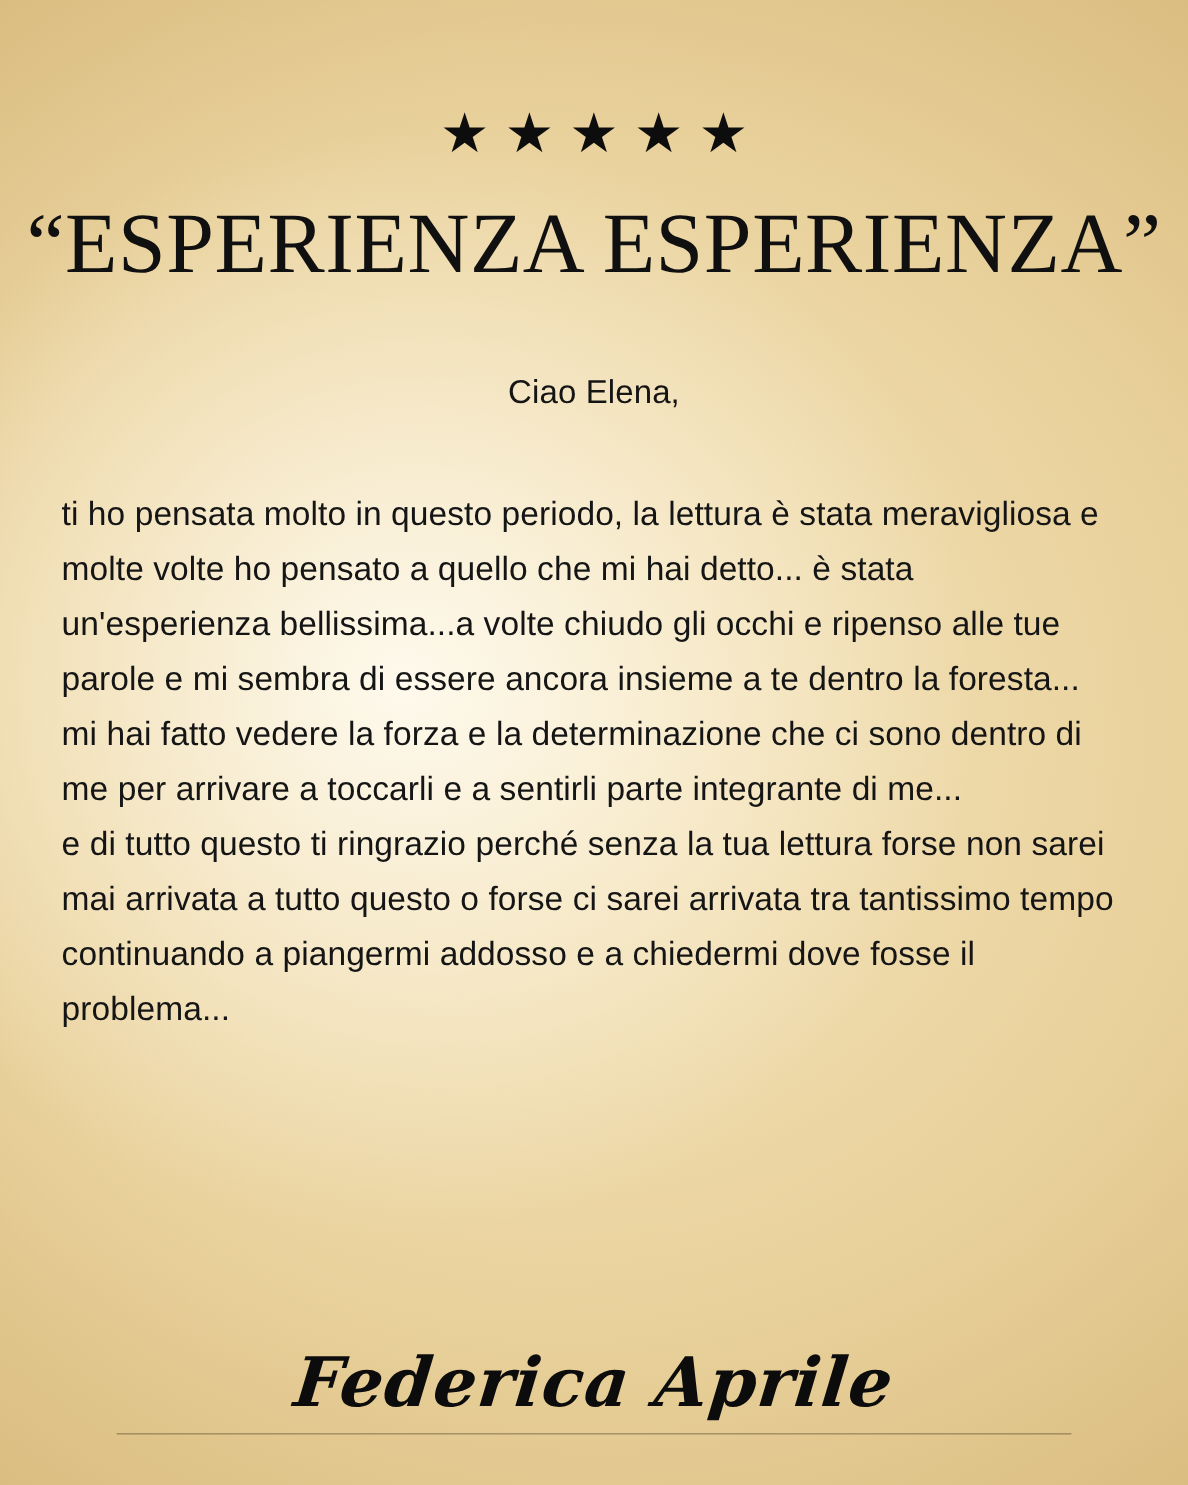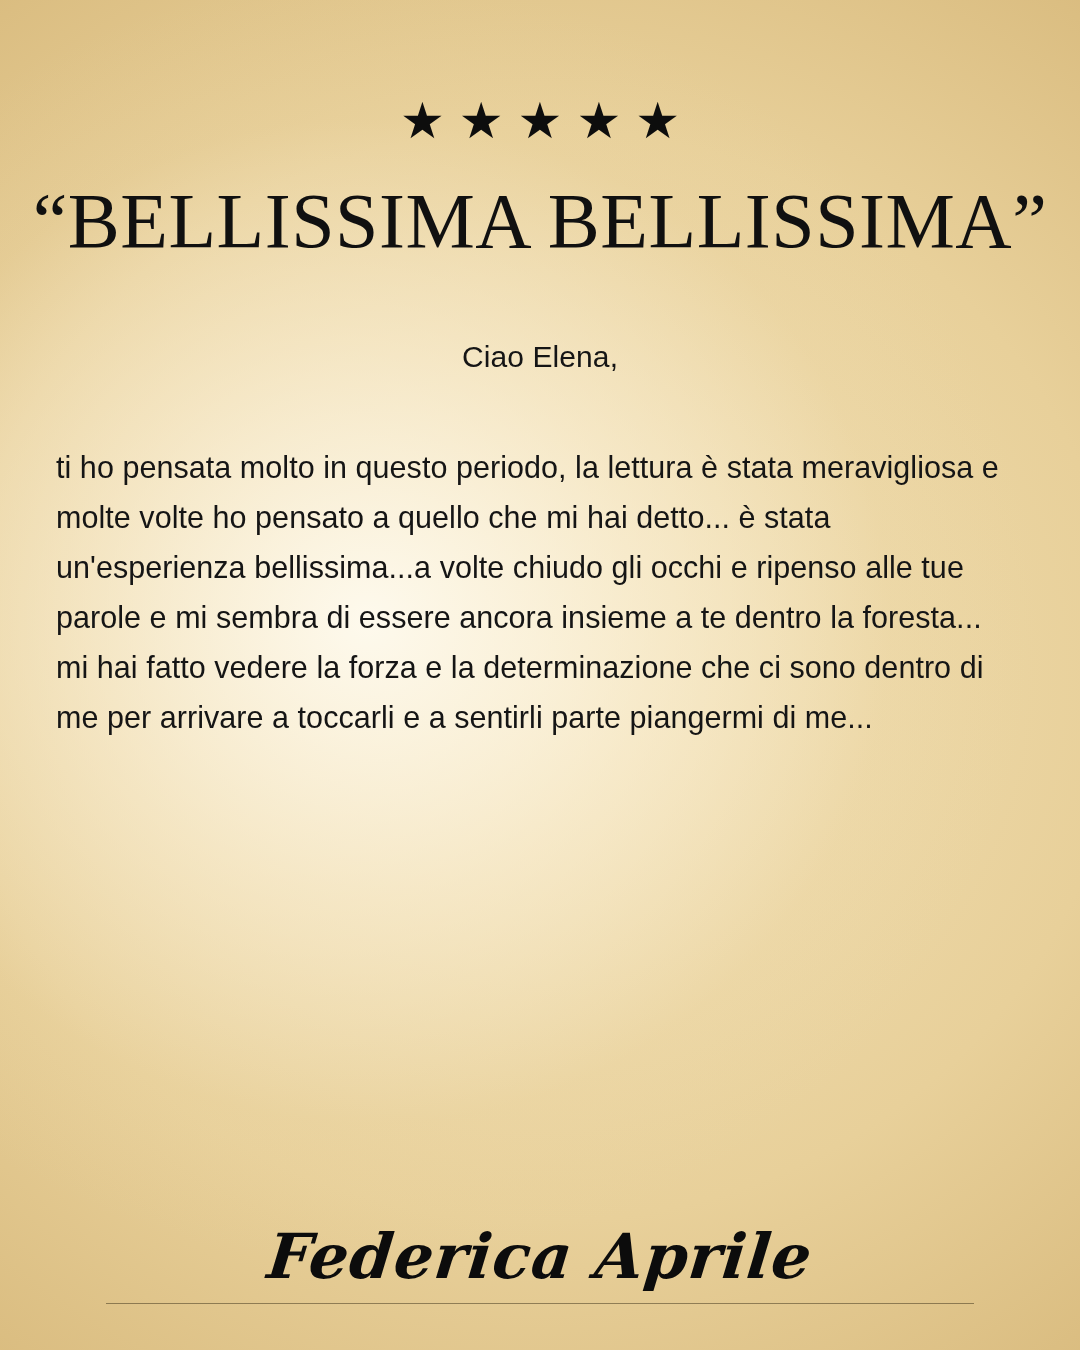--- a/index.html
+++ b/index.html
@@ -110,27 +110,28 @@
 <div id="testimonial-card">
 
   <div class="stars-row">
     <span class="star">★</span>
     <span class="star">★</span>
     <span class="star">★</span>
     <span class="star">★</span>
     <span class="star">★</span>
   </div>
 
-  <h1 class="headline">“BELLISSIMA BELLISSIMA”</h1>
+  <h1 class="headline">“ESPERIENZA ESPERIENZA”</h1>
 
   <div class="greeting">Ciao Elena,</div>
 
   <div class="body-copy">
     <p>ti ho pensata molto in questo periodo, la lettura è stata meravigliosa e molte volte ho pensato a quello che mi hai detto... è stata un'esperienza bellissima...a volte chiudo gli occhi e ripenso alle tue parole e mi sembra di essere ancora insieme a te dentro la foresta...</p>
-    <p>mi hai fatto vedere la forza e la determinazione che ci sono dentro di me per arrivare a toccarli e a sentirli parte piangermi di me...</p>
+    <p>mi hai fatto vedere la forza e la determinazione che ci sono dentro di me per arrivare a toccarli e a sentirli parte integrante di me...</p>
+    <p>e di tutto questo ti ringrazio perché senza la tua lettura forse non sarei mai arrivata a tutto questo o forse ci sarei arrivata tra tantissimo tempo continuando a piangermi addosso e a chiedermi dove fosse il problema...</p>
   </div>
 
   <div class="signature-block">
     <div class="signature">Federica Aprile</div>
     <div class="signature-rule"></div>
   </div>
 
 </div>
 
 </body></html>

